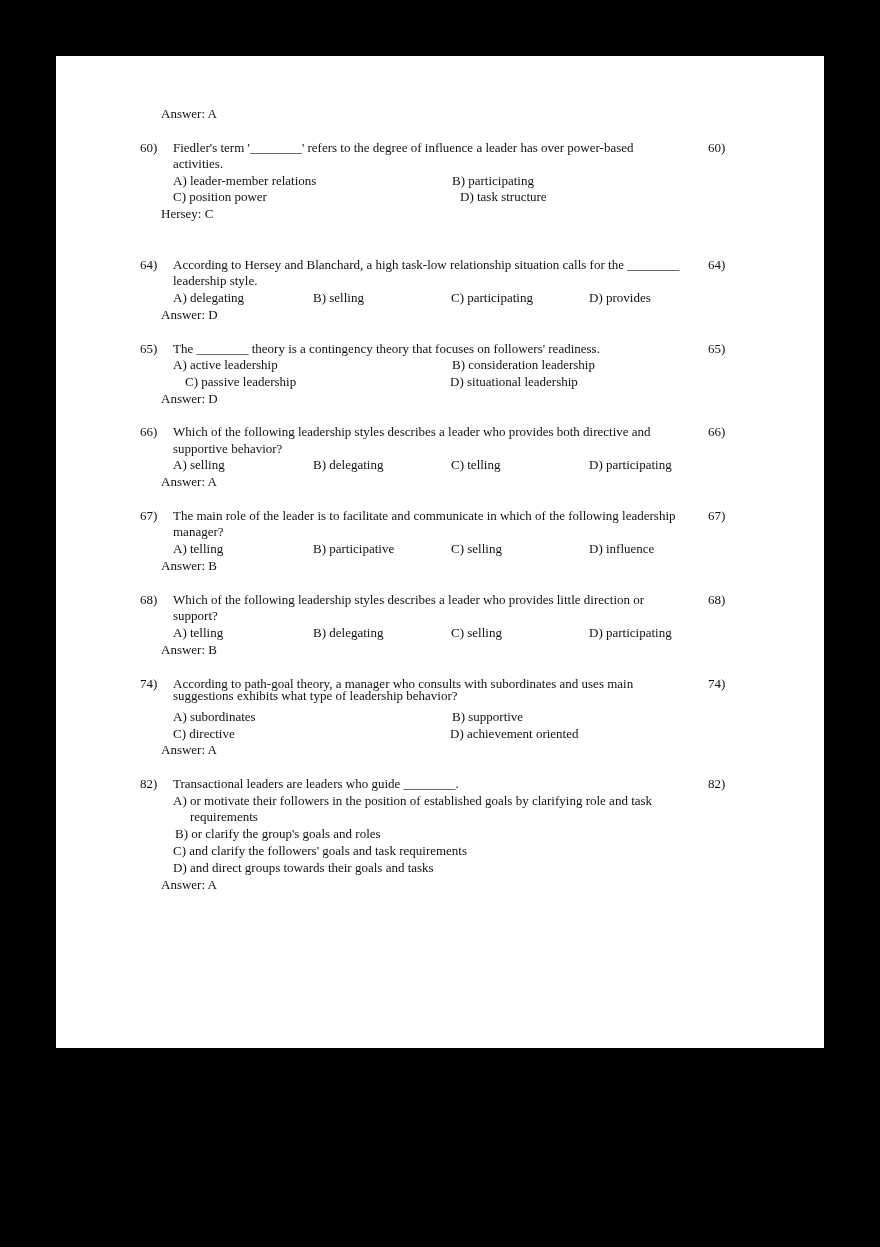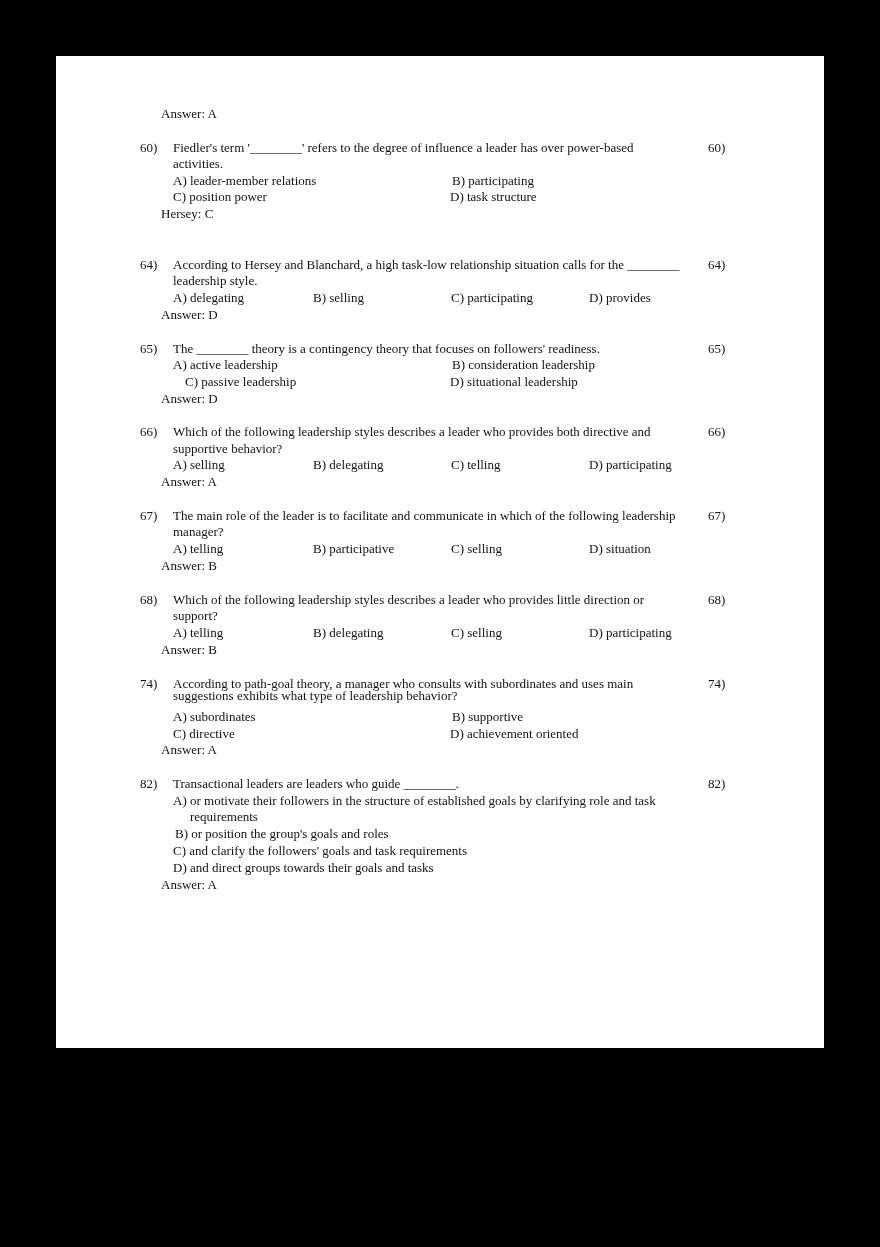--- a/index.html
+++ b/index.html
@@ -20,21 +20,21 @@
 
   <div class="line ans" style="top:50px">Answer: A</div>
 
   <div>
     <div class="line qnum" style="top:84px">60)</div>
     <div class="line qtext" style="top:84px">Fiedler's term '________' refers to the degree of influence a leader has over power-based</div>
     <div class="line qtext" style="top:100px">activities.</div>
     <div class="line opt" style="left:117px;top:117px">A) leader-member relations</div>
     <div class="line opt" style="left:396px;top:117px">B) participating</div>
     <div class="line opt" style="left:117px;top:133px">C) position power</div>
-    <div class="line opt" style="left:394px;top:133px">D) task structure</div>
+    <div class="line opt" style="left:404px;top:133px">D) task structure</div>
     <div class="line ans" style="top:150px">Hersey: C</div>
     <div class="margin-num" style="top:84px"><span>60)</span></div>
   </div>
 
   <div>
     <div class="line qnum" style="top:201px">64)</div>
     <div class="line qtext" style="top:201px">According to Hersey and Blanchard, a high task-low relationship situation calls for the ________</div>
     <div class="line qtext" style="top:217px">leadership style.</div>
     <div class="line opt" style="left:117px;top:234px">A) delegating</div>
     <div class="line opt" style="left:257px;top:234px">B) selling</div>
@@ -67,21 +67,21 @@
     <div class="margin-num" style="top:368px"><span>66)</span></div>
   </div>
 
   <div>
     <div class="line qnum" style="top:452px">67)</div>
     <div class="line qtext" style="top:452px">The main role of the leader is to facilitate and communicate in which of the following leadership</div>
     <div class="line qtext" style="top:468px">manager?</div>
     <div class="line opt" style="left:117px;top:485px">A) telling</div>
     <div class="line opt" style="left:257px;top:485px">B) participative</div>
     <div class="line opt" style="left:395px;top:485px">C) selling</div>
-    <div class="line opt" style="left:533px;top:485px">D) situation</div>
+    <div class="line opt" style="left:533px;top:485px">D) influence</div>
     <div class="line ans" style="top:502px">Answer: B</div>
     <div class="margin-num" style="top:452px"><span>67)</span></div>
   </div>
 
   <div>
     <div class="line qnum" style="top:536px">68)</div>
     <div class="line qtext" style="top:536px">Which of the following leadership styles describes a leader who provides little direction or</div>
     <div class="line qtext" style="top:552px">support?</div>
     <div class="line opt" style="left:117px;top:569px">A) telling</div>
     <div class="line opt" style="left:257px;top:569px">B) delegating</div>
@@ -99,22 +99,22 @@
     <div class="line opt" style="left:396px;top:653px">B) supportive</div>
     <div class="line opt" style="left:117px;top:670px">C) directive</div>
     <div class="line opt" style="left:394px;top:670px">D) achievement oriented</div>
     <div class="line ans" style="top:686px">Answer: A</div>
     <div class="margin-num" style="top:620px"><span>74)</span></div>
   </div>
 
   <div>
     <div class="line qnum" style="top:720px">82)</div>
     <div class="line qtext" style="top:720px">Transactional leaders are leaders who guide ________.</div>
-    <div class="line opt" style="left:117px;top:737px">A) or motivate their followers in the structure of established goals by clarifying role and task</div>
+    <div class="line opt" style="left:117px;top:737px">A) or motivate their followers in the position of established goals by clarifying role and task</div>
     <div class="line opt" style="left:134px;top:753px">requirements</div>
-    <div class="line opt" style="left:119px;top:770px">B) or position the group's goals and roles</div>
+    <div class="line opt" style="left:119px;top:770px">B) or clarify the group's goals and roles</div>
     <div class="line opt" style="left:117px;top:787px">C) and clarify the followers' goals and task requirements</div>
     <div class="line opt" style="left:117px;top:804px">D) and direct groups towards their goals and tasks</div>
     <div class="line ans" style="top:821px">Answer: A</div>
     <div class="margin-num" style="top:720px"><span>82)</span></div>
   </div>
 
 </div>
 
 </body></html>

